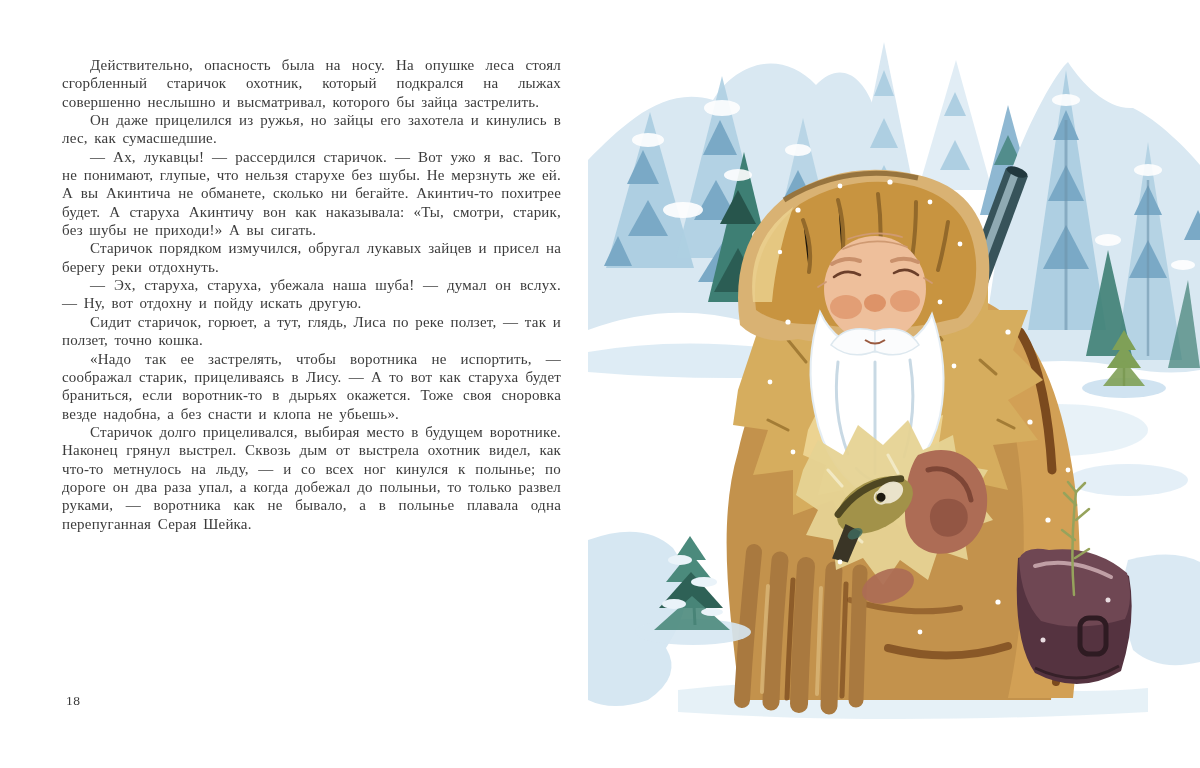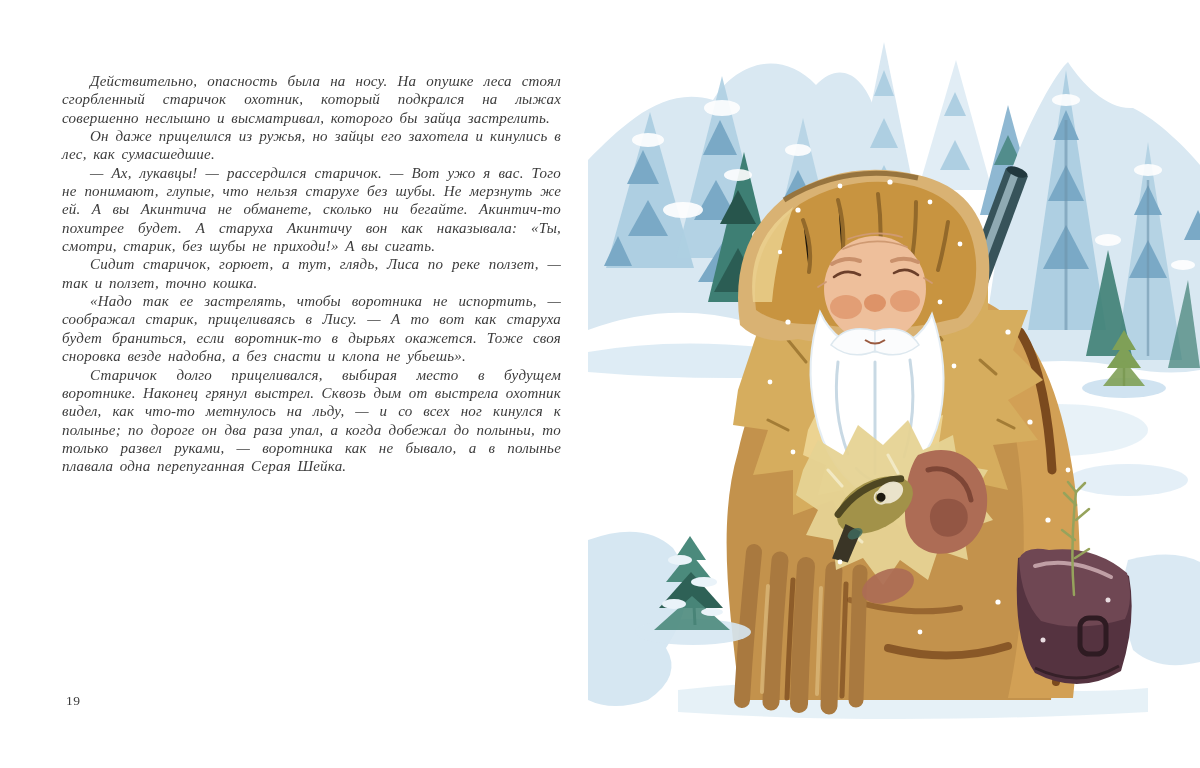--- a/index.html
+++ b/index.html
@@ -6,27 +6,26 @@
   body{
     width:1200px;height:768px;
     background:#ffffff;
     overflow:hidden;
     position:relative;
     font-family:"Liberation Serif","DejaVu Serif",serif;
   }
   .book-page{position:absolute;inset:0;background:#ffffff;}
   .text-column{
     position:absolute;
-    left:62px;top:72px;width:499px;
+    left:62px;top:56px;width:499px;
     color:var(--text-color,#3b3b3b);
     font-size:15px;line-height:18.35px;
     text-align:justify;
     letter-spacing:0.2px;
     word-spacing:2.6px;
-    font-style:italic;
   }
   .text-column p{
     margin:0;
     text-indent:28px;
   }
   .page-number{
     position:absolute;
     left:66px;top:693px;
     font-size:13.5px;color:var(--text-color,#3b3b3b);
     letter-spacing:0.5px;
@@ -39,26 +38,28 @@
 </style>
 </head>
 <body>
 
 <div class="book-page">
 
   <div class="text-column">
     <p>Действительно, опасность была на носу. На опушке леса стоял сгорбленный старичок охотник, который подкрался на лыжах совершенно неслышно и высматривал, которого бы зайца застрелить.</p>
     <p>Он даже прицелился из ружья, но зайцы его захотела и кинулись в лес, как сумасшедшие.</p>
     <p>— Ах, лукавцы! — рассердился старичок. — Вот ужо я вас. Того не понимают, глупые, что нельзя старухе без шубы. Не мерзнуть же ей. А вы Акинтича не обманете, сколько ни бегайте. Акинтич-то похитрее будет. А старуха Акинтичу вон как наказывала: «Ты, смотри, старик, без шубы не приходи!» А вы сигать.</p>
+    <p>Старичок порядком измучился, обругал лукавых зайцев и присел на берегу реки отдохнуть.</p>
+    <p>— Эх, старуха, старуха, убежала наша шуба! — думал он вслух. — Ну, вот отдохну и пойду искать другую.</p>
     <p>Сидит старичок, горюет, а тут, глядь, Лиса по реке ползет, — так и ползет, точно кошка.</p>
     <p>«Надо так ее застрелять, чтобы воротника не испортить, — соображал старик, прицеливаясь в Лису. — А то вот как старуха будет браниться, если воротник-то в дырьях окажется. Тоже своя сноровка везде надобна, а без снасти и клопа не убьешь».</p>
     <p>Старичок долго прицеливался, выбирая место в будущем воротнике. Наконец грянул выстрел. Сквозь дым от выстрела охотник видел, как что-то метнулось на льду, — и со всех ног кинулся к полынье; по дороге он два раза упал, а когда добежал до полыньи, то только развел руками, — воротника как не бывало, а в полынье плавала одна перепуганная Серая Шейка.</p>
   </div>
 
-  <div class="page-number">19</div>
+  <div class="page-number">18</div>
 
   <div class="illustration" role="img" aria-label="Watercolor: an old hunter in a fur hat and fur coat, with a white beard and a gun barrel over his shoulder, holds the duck Grey Neck in mittened hands; snowy winter forest of blue firs behind, a small green fir and a brown leather satchel at his side">
     <svg viewBox="0 0 612 735" xmlns="http://www.w3.org/2000/svg">
 
       <g>
         <path d="M0,345 L0,160 C35,125 75,85 125,100 C150,60 195,50 228,85 C250,62 272,72 285,105 L290,345 Z" style="fill:var(--fir-pale)"></path>
         <path d="M62,112 L18,268 L106,268 Z" style="fill:var(--fir-light)"></path>
         <path d="M134,76 L88,258 L180,258 Z" style="fill:var(--fir-light);opacity:.9"></path>
         <path d="M215,118 L180,270 L252,270 Z" style="fill:var(--fir-light);opacity:.75"></path>
         <g style="fill:var(--fir-mid)">

